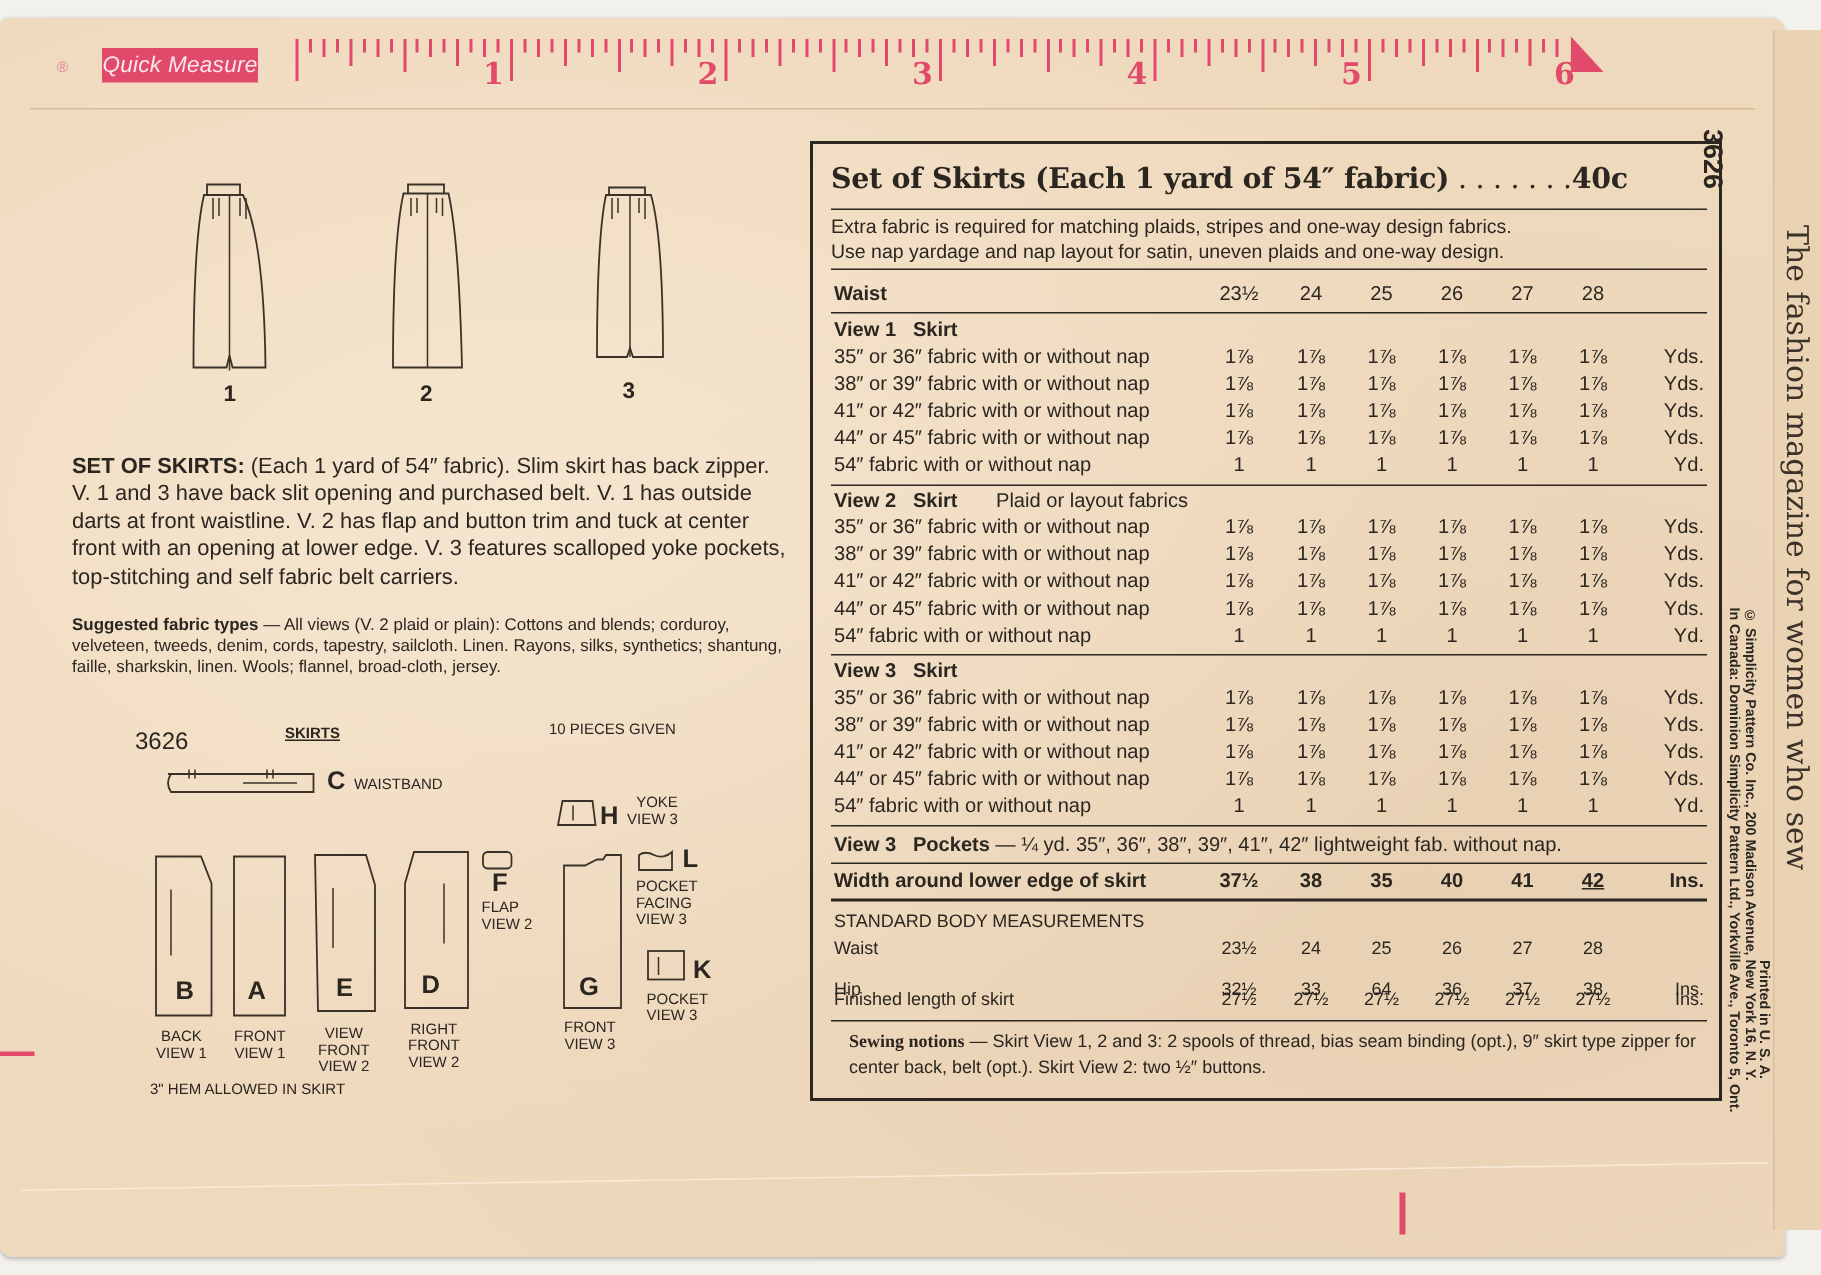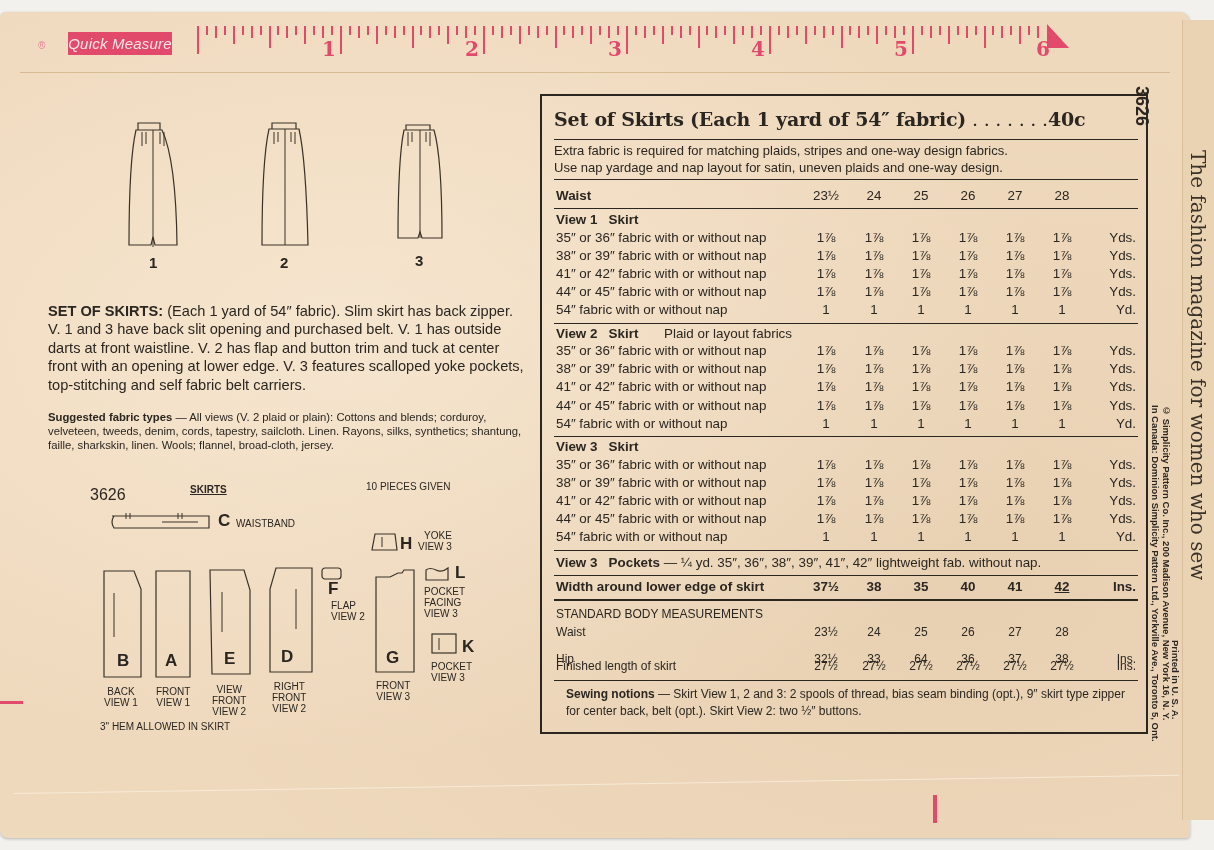--- a/index.html
+++ b/index.html
@@ -35,21 +35,21 @@
   .hr{position:absolute;left:12px;right:8px;height:1px;background:#2b2620;}
   .hr.thick{height:2px;}
   .note{position:absolute;left:12px;font-size:13px;line-height:17px;}
   .row{position:absolute;left:14px;width:580px;height:18px;font-size:13.4px;}
   .row .lbl{position:absolute;left:0;white-space:nowrap;}
   .row .c{position:absolute;width:40px;text-align:center;}
   .row .u{position:absolute;right:0;text-align:right;}
   .sec{font-weight:bold;}
   .sbm{font-size:12px;}
   .notions{position:absolute;left:24px;top:592px;width:570px;font-size:12px;line-height:17px;}
-  .notions .b{font-weight:bold;}
+  .notions .b{font-weight:bold;font-family:Liberation Serif, serif;}
   .side-code{position:absolute;left:1131px;top:86px;font-size:18px;font-weight:bold;writing-mode:vertical-rl;}
   .copy{position:absolute;left:1150px;top:405px;font-size:9.5px;line-height:11px;writing-mode:vertical-rl;font-weight:bold;white-space:nowrap;}
   .mag{position:absolute;left:1186px;top:150px;font-family:"DejaVu Serif",serif;font-size:20px;writing-mode:vertical-rl;color:#3a3228;white-space:nowrap;}
   .redmark{position:absolute;background:#e24a6c;}
 </style>
 </head>
 <body>
 
 <div class="env"></div>
 <div class="flap-right"></div>
@@ -234,21 +234,21 @@
     <path d="M8 3h36v104H2V24z" fill="none" stroke="#3a3228" stroke-width="1.2"></path>
     <path d="M28 24v40" stroke="#3a3228"></path>
   </svg>
 <span class="piece-letter" style="left:281px;top:647px">D</span>
 <span class="piece-lbl" style="left:272px;top:681px"><span>RIGHT</span><br><span>FRONT</span><br><span>VIEW 2</span></span>
 
 <svg style="position:absolute;left:321px;top:567px" width="22" height="14">
     <rect x="1" y="1" width="19" height="11" rx="3" fill="none" stroke="#3a3228" stroke-width="1.2"></rect>
   </svg>
 <span class="piece-letter" style="left:328px;top:579px">F</span>
-<span class="piece-lbl" style="left:331px;top:600px;text-align:left"><span>FLAP</span><br><span>VIEW 2</span></span>
+<span class="piece-lbl" style="left:321px;top:600px;text-align:left"><span>FLAP</span><br><span>VIEW 2</span></span>
 
 <svg style="position:absolute;left:374px;top:567px" width="42" height="108">
     <path d="M2 10h14l8-4h4l2-3h10v102H2z" fill="none" stroke="#3a3228" stroke-width="1.2"></path>
   </svg>
 <span class="piece-letter" style="left:386px;top:648px">G</span>
 <span class="piece-lbl" style="left:376px;top:680px"><span>FRONT</span><br><span>VIEW 3</span></span>
 
 <svg style="position:absolute;left:424px;top:566px" width="28" height="16">
     <path d="M2 14V4q4-3 10 0t12-2v12z" fill="none" stroke="#3a3228" stroke-width="1.2"></path>
   </svg>

